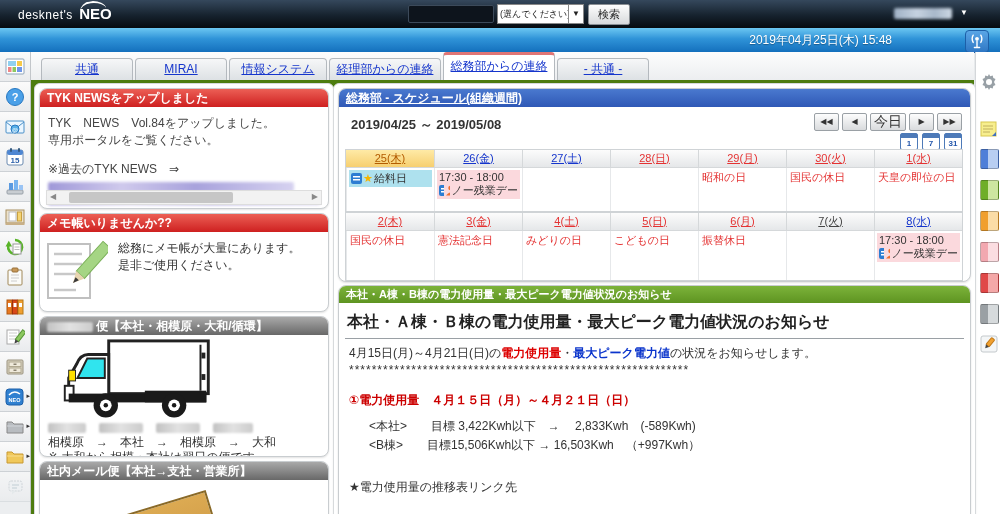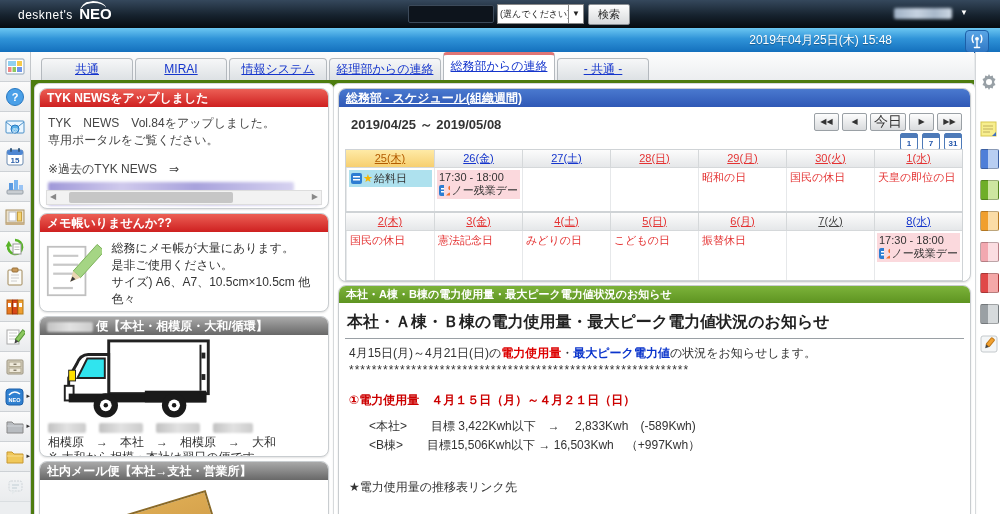--- a/index.html
+++ b/index.html
@@ -340,21 +340,20 @@
             <line x1="8" y1="50" x2="30" y2="50" stroke="#c8c8c8" stroke-width="2.5"></line>
             <g transform="rotate(42 38 30)">
               <rect x="33" y="-4" width="11" height="40" fill="#a5d584" stroke="#7ab058"></rect>
               <polygon points="33,36 44,36 38.5,47" fill="#e8d5b0"></polygon>
               <polygon points="36.5,41 41,41 38.5,47" fill="#3a3a3a"></polygon>
             </g>
           </svg>
         <div style="line-height:17px;">
           <div>総務にメモ帳が大量にあります。</div>
           <div>是非ご使用ください。</div>
-          <div>サイズ) A6、A7、10.5cm×10.5cm 他　色々</div>
         </div>
       </div>
     </div>
 
     <div class="panel" style="top:232px;height:139px;">
       <div class="ph ph-gray">
         <span class="blur-chip rl-gray" style="width:46px;"></span>
         <span>便【本社・相模原・大和/循環】</span>
       </div>
       <div style="padding:2px 8px 0;">

